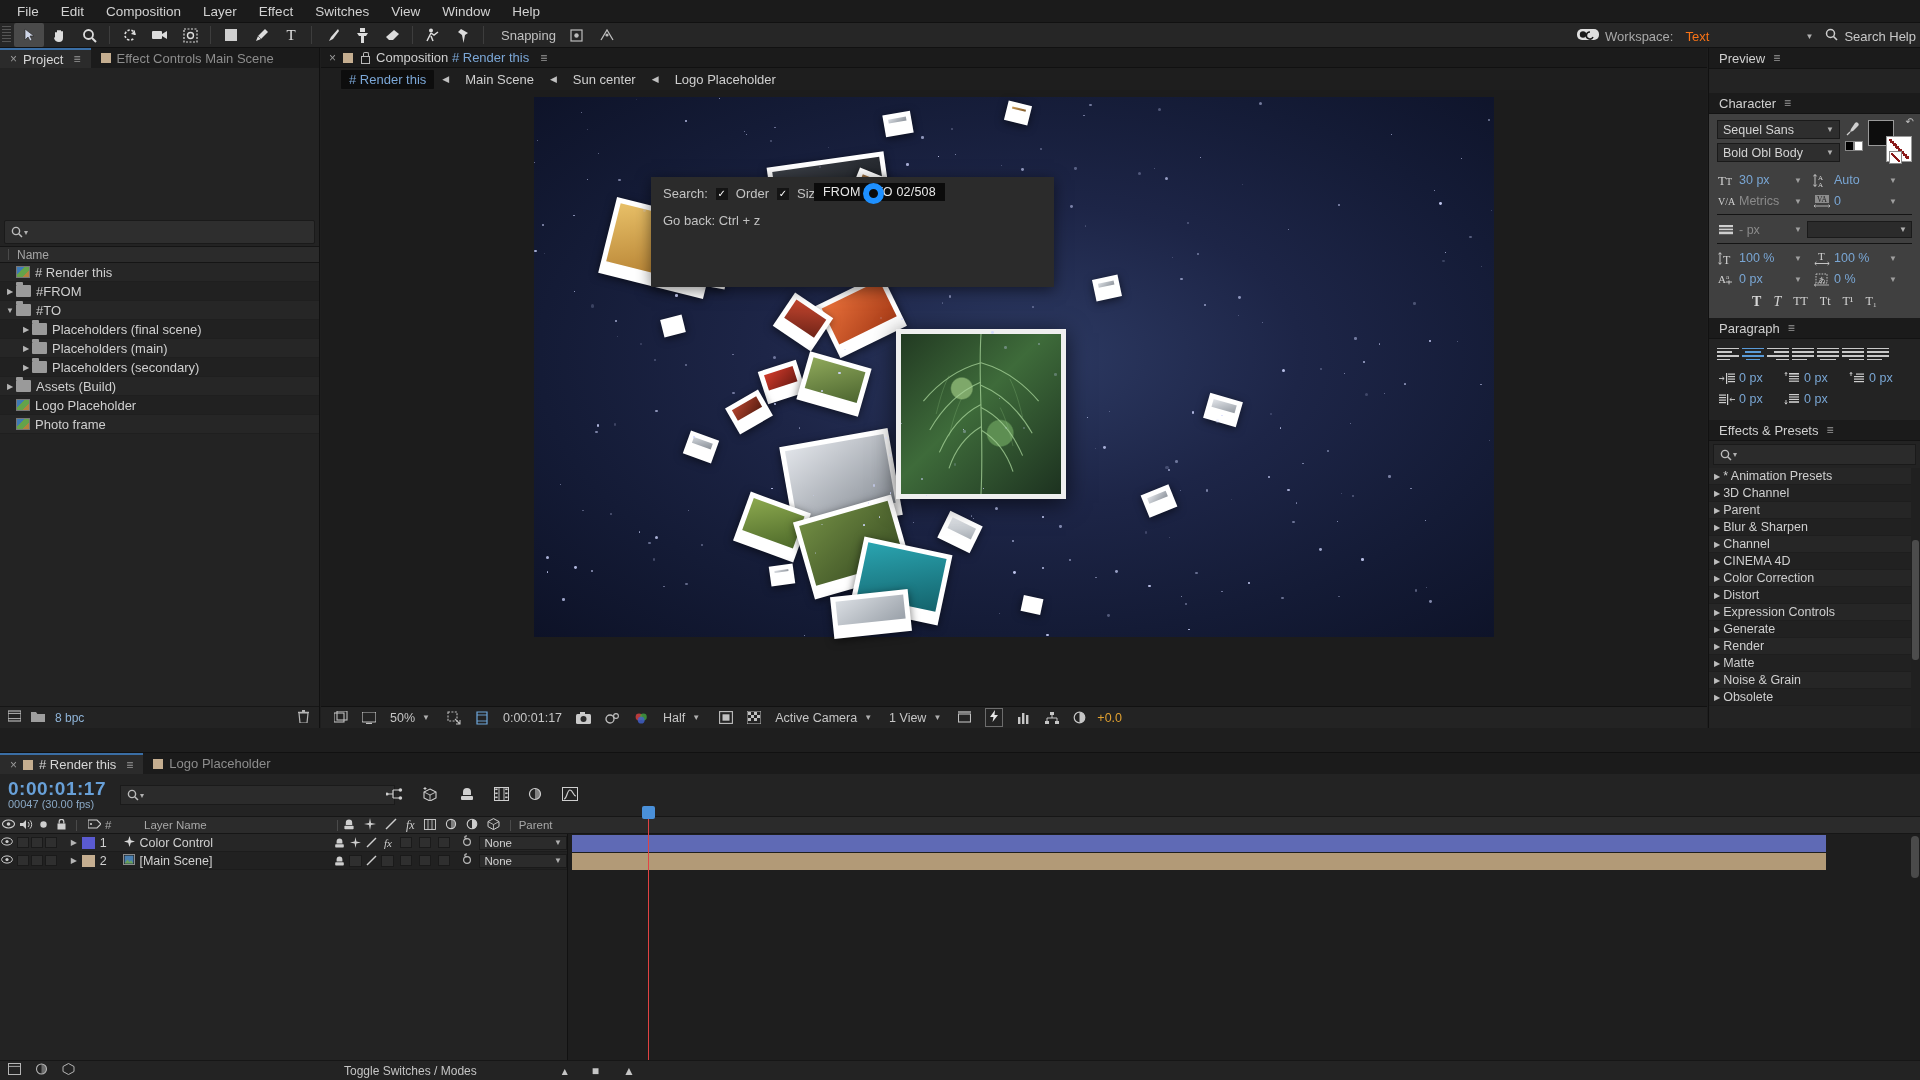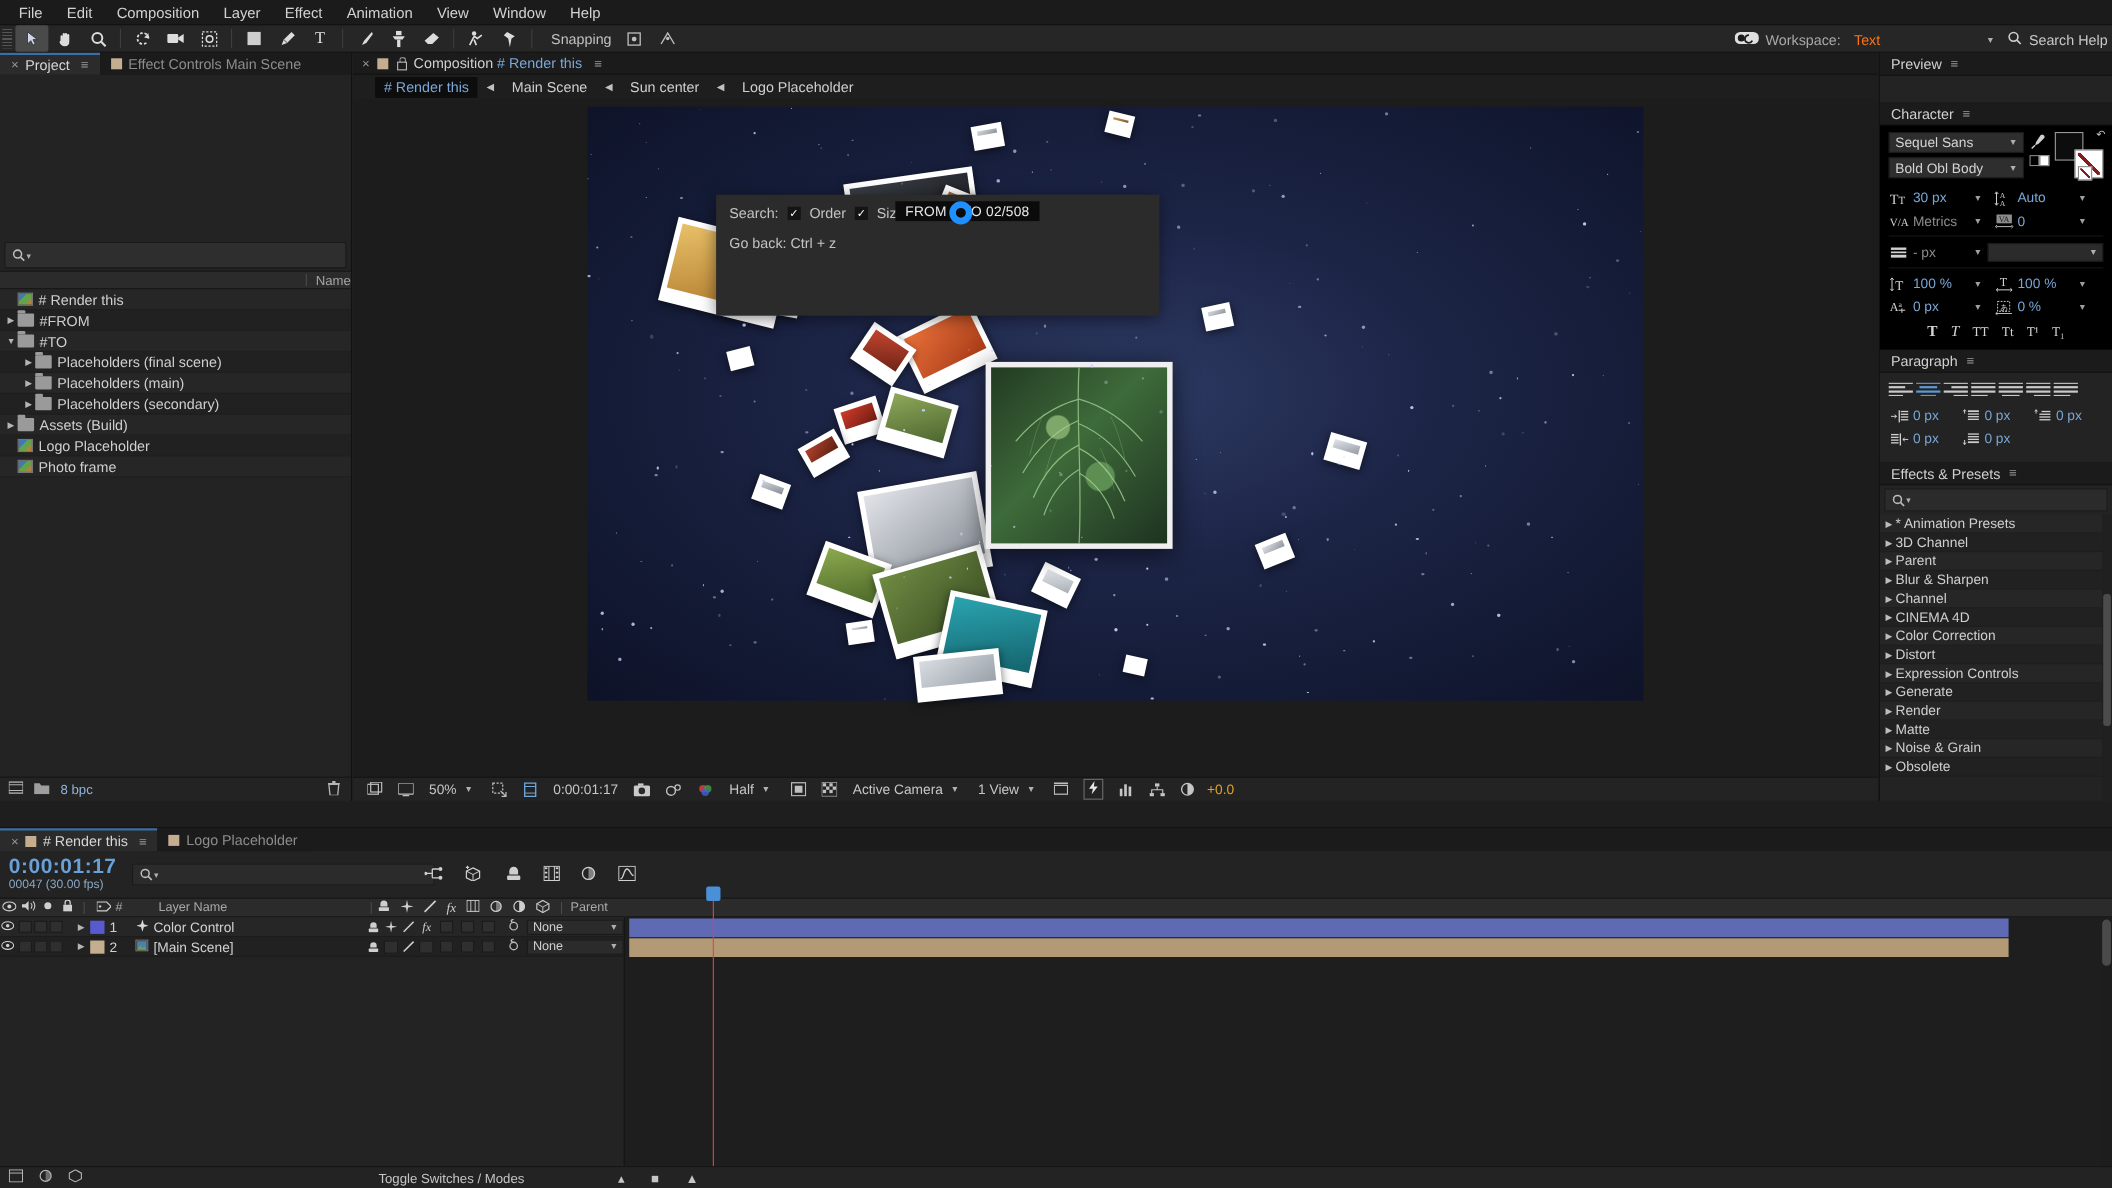--- a/index.html
+++ b/index.html
@@ -42,21 +42,21 @@
   .ptab .hamb { font-size:12px; color:#9a9a9a; margin-left:4px; }
   .swatch { width:10px; height:10px; background:#c5ae90; display:inline-block; }
 
   
   .project { position:absolute; left:0; top:48px; width:320px; height:680px; background:#232323;
              border-right:1px solid #111; display:flex; flex-direction:column; }
   .proj-top { height:150px; background:#232323; }
   .proj-search { height:24px; margin:2px 4px; background:#2e2e2e; border:1px solid #1a1a1a;
                  display:flex; align-items:center; padding:0 6px; border-radius:2px; }
   .proj-colhdr { height:17px; background:#2b2b2b; border-top:1px solid #151515; border-bottom:1px solid #151515;
-                 display:flex; align-items:center; font-size:12px; color:#a5a5a5; padding-left:8px;justify-content:flex-end; }
+                 display:flex; align-items:center; font-size:12px; color:#a5a5a5; padding-left:8px; }
   .proj-colhdr .divider { width:1px; height:11px; background:#4a4a4a; margin-right:8px; }
   .proj-list { flex:1; overflow:hidden; }
   .prow { height:19px; display:flex; align-items:center; font-size:13px; color:#cfcfcf;
           border-bottom:1px solid #1f1f1f; }
   .prow:nth-child(odd){ background:#262626; }
   .prow:nth-child(even){ background:#212121; }
   .tri { width:12px; text-align:center; font-size:8px; color:#b5b5b5; }
   .ficon { width:15px; height:12px; background:#9a9a9a; border-radius:1px 1px 1px 1px; margin-right:5px;
            position:relative; }
   .ficon:before{ content:""; position:absolute; left:0; top:-3px; width:7px; height:3px; background:#9a9a9a;
@@ -121,21 +121,21 @@
   .cursor-busy { position:absolute; left:200px; top:-3px; width:21px; height:21px; border-radius:50%;
                  border:6px solid #1e90ff; background:#0b0b0b; }
 
   
   .rdock { position:absolute; right:0; top:48px; width:212px; height:680px; background:#232323;
            border-left:1px solid #111; display:flex; flex-direction:column; }
   .rsec-hdr { height:21px; background:#1b1b1b; display:flex; align-items:center; gap:8px;
               padding-left:10px; font-size:13px; color:#d0d0d0; border-bottom:1px solid #131313; }
   .rsec-hdr .hamb { color:#9a9a9a; font-size:12px; }
   .preview-body { height:24px; background:#232323; }
-  .char-body { background:#000000; padding:6px 8px 8px 8px; }
+  .char-body { background:#404040; padding:6px 8px 8px 8px; }
   .fontrow { display:flex; gap:5px; align-items:flex-start; }
   .fontcol { flex:1; }
   .selbox { height:19px; background:#2e2e2e; border:1px solid #1a1a1a; display:flex; align-items:center;
             justify-content:space-between; padding:0 5px; font-size:12.5px; color:#d4d4d4; margin-bottom:4px; }
   .caret { font-size:8px; color:#b0b0b0; }
   .eyedrop { width:16px; color:#cacaca; font-size:14px; text-align:center; padding-top:2px; }
   .colorgrp { position:relative; width:44px; height:42px; }
   .cg-fill { position:absolute; left:0; top:0; width:26px; height:26px; background:#0d0d0d; border:1px solid #999; }
   .cg-stroke{ position:absolute; right:0; bottom:0; width:26px; height:26px; background:#fff; border:1px solid #999; }
   .cg-stroke:after{ content:""; position:absolute; inset:2px; background:
@@ -218,21 +218,21 @@
 <body>
 
 <div class="app">
 
   <div class="menubar" id="menubar">
       <div class="mi">File</div>
       <div class="mi">Edit</div>
       <div class="mi">Composition</div>
       <div class="mi">Layer</div>
       <div class="mi">Effect</div>
-      <div class="mi">Animation</div>
+      <div class="mi">Switches</div>
       <div class="mi">View</div>
       <div class="mi">Window</div>
       <div class="mi">Help</div>
     </div>
 
   <div class="toolbar">
     <div class="grip"></div>
     <div class="tool sel">
       <svg width="11" height="14" viewBox="0 0 11 14">
           <path d="M1 1 L1 12 L4 9 L6 13 L8 12 L6 8 L10 8 Z" fill="#cfd6e8" stroke="#2b2b2b" stroke-width=".7"></path>

